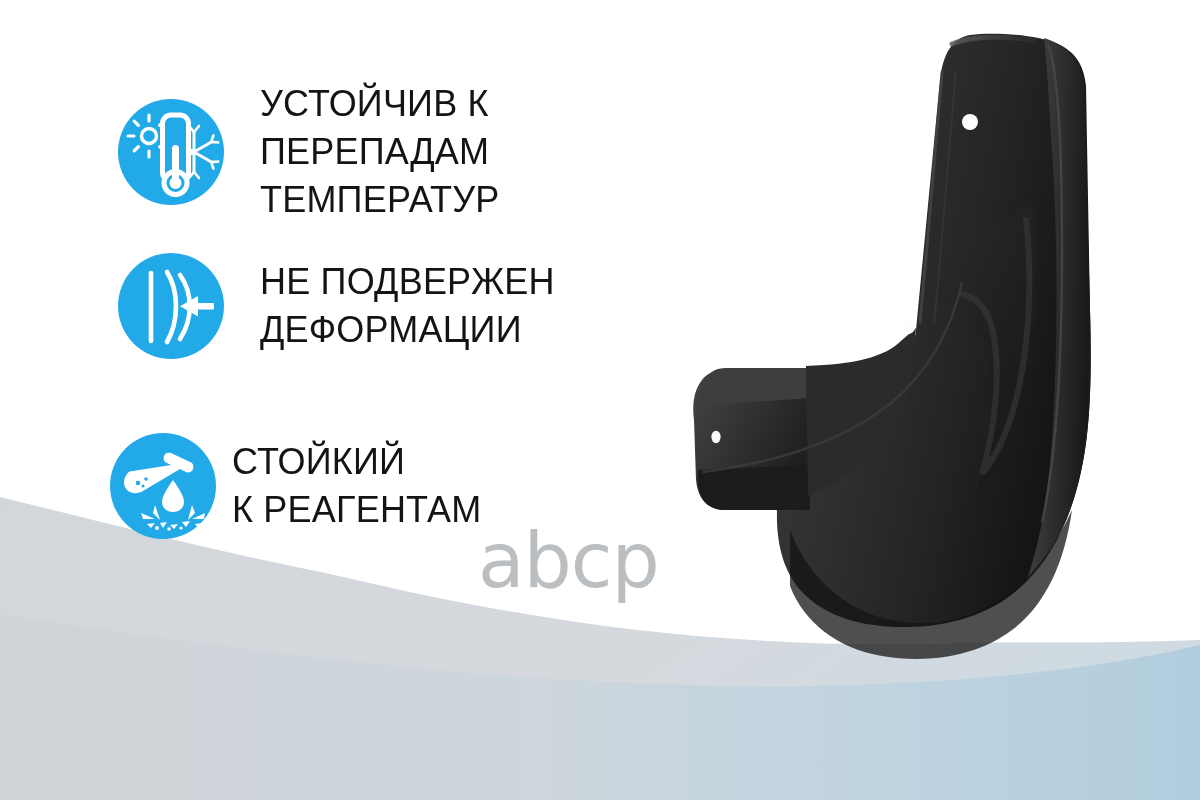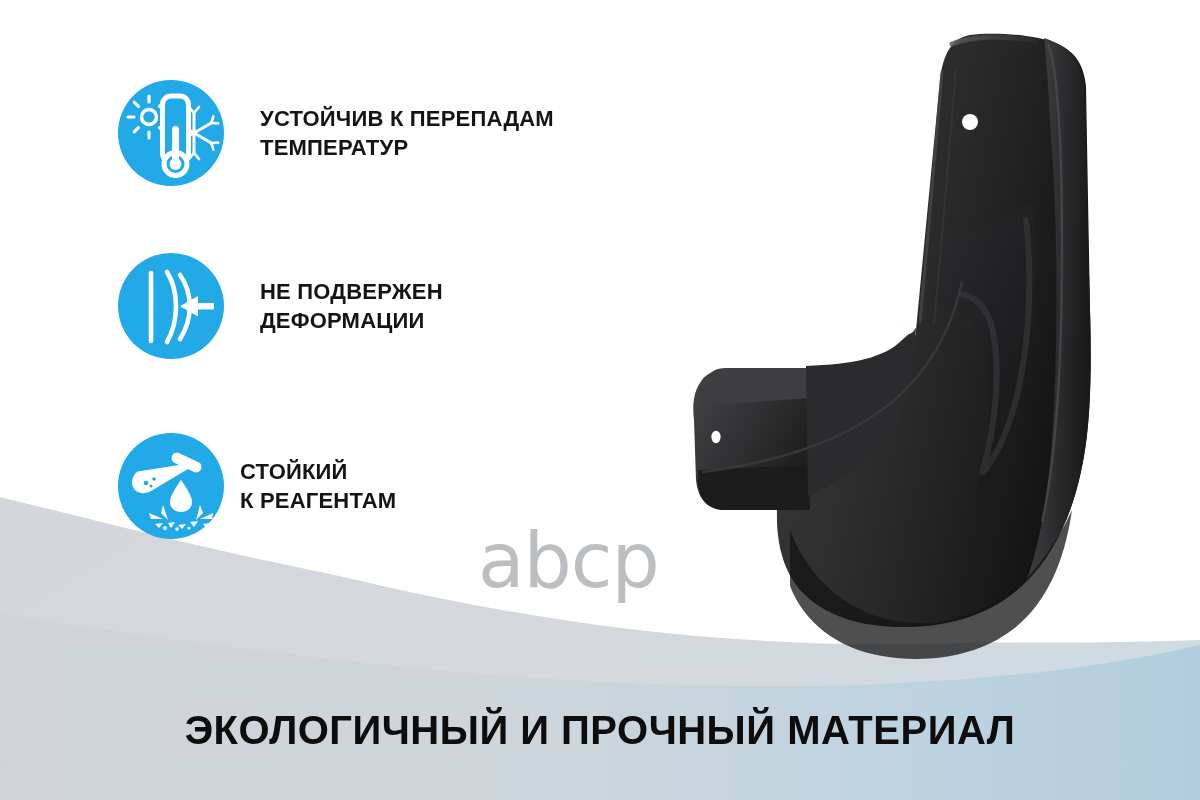--- a/index.html
+++ b/index.html
@@ -38,43 +38,43 @@
   }
 
   .feature-row {
     position: absolute;
     display: flex;
     align-items: center;
     gap: 36px;
   }
   .feature-row.r0 { left: 118px; top: 80px; }
   .feature-row.r1 { left: 118px; top: 253px; }
-  .feature-row.r2 { left: 118px; top: 433px; gap: 16px; }
+  .feature-row.r2 { left: 110px; top: 433px; gap: 16px; }
 
   .feature-badge {
     position: relative;
     flex: 0 0 auto;
     width: 106px;
     height: 106px;
     border-radius: 50%;
     background: #22aae8;
     display: block;
   }
   .feature-badge svg {
     position: absolute;
     left: 0;
     top: 0;
     width: 106px;
     height: 106px;
     display: block;
   }
 
   .feature-text {
-    font-size: 22px;
-    font-weight: bold;
+    font-size: 36px;
+    font-weight: normal;
     line-height: 1.33;
     color: #141414;
     letter-spacing: 0.2px;
     white-space: pre-line;
     text-transform: uppercase;
   }
 
   
   #watermark {
     position: absolute;
@@ -382,17 +382,14 @@
             </g>
           </g>
         </svg>
       </span>
       <span class="feature-text">СТОЙКИЙ
 К РЕАГЕНТАМ</span>
     </div>
 
   </div>
 
-  <div id="caption">
-    <span class="caption-text">ЭКОЛОГИЧНЫЙ И ПРОЧНЫЙ МАТЕРИАЛ</span>
-  </div>
 
 </div>
 
 </body></html>

